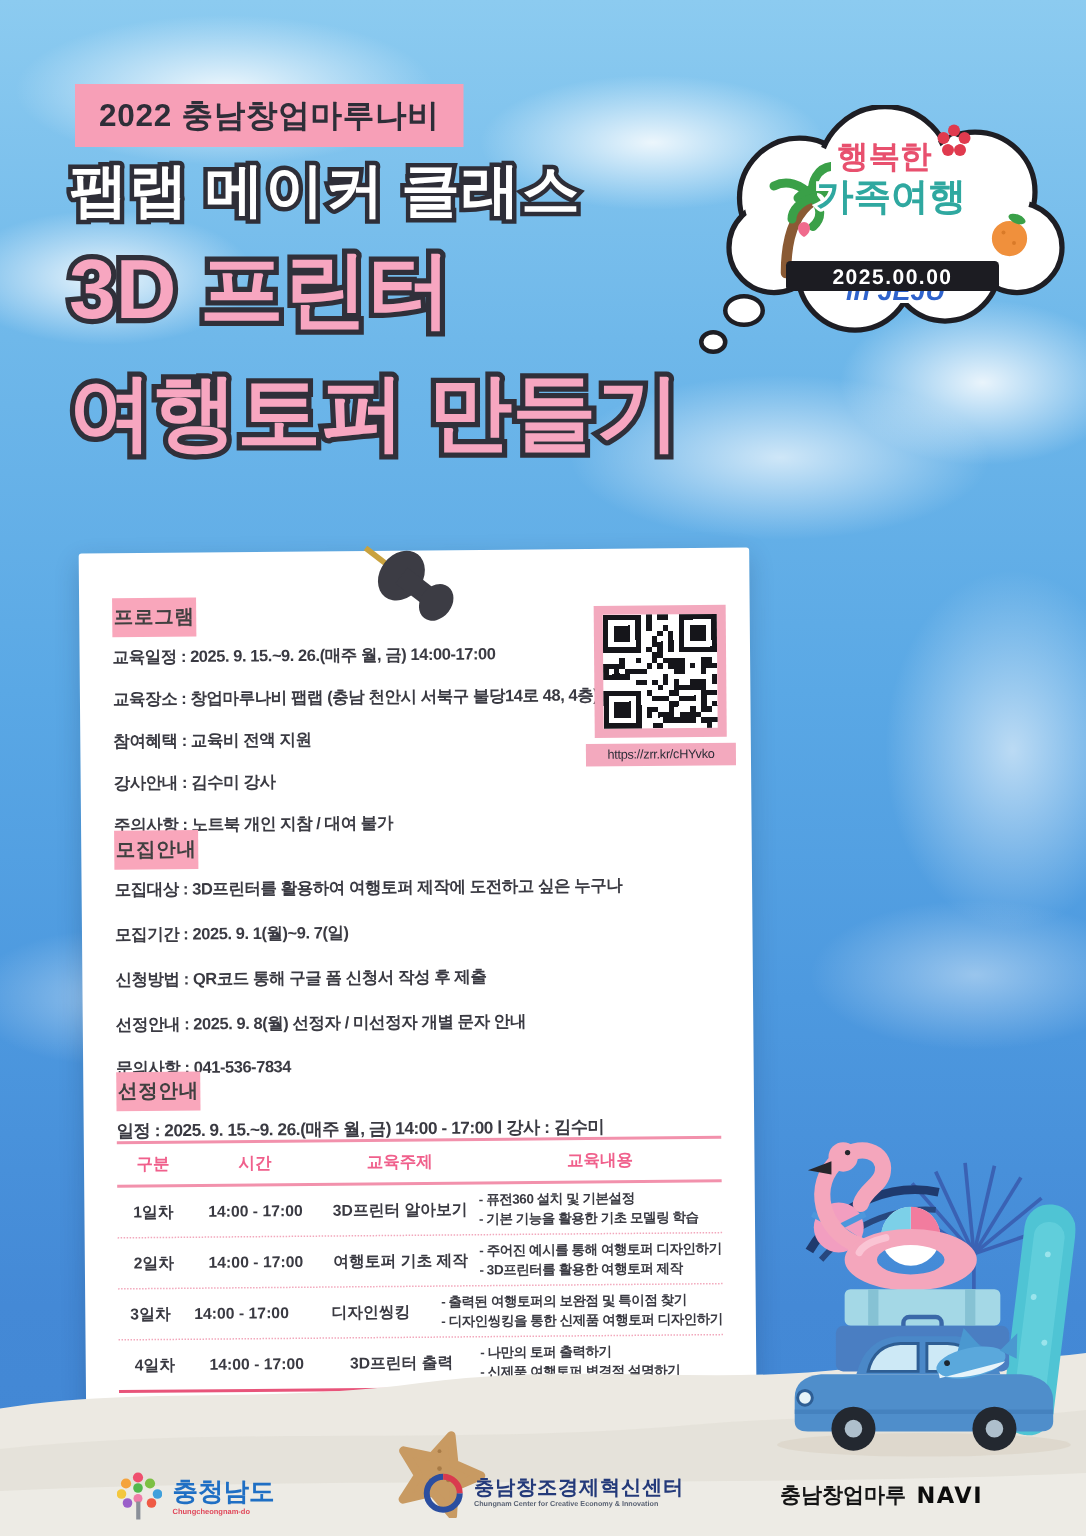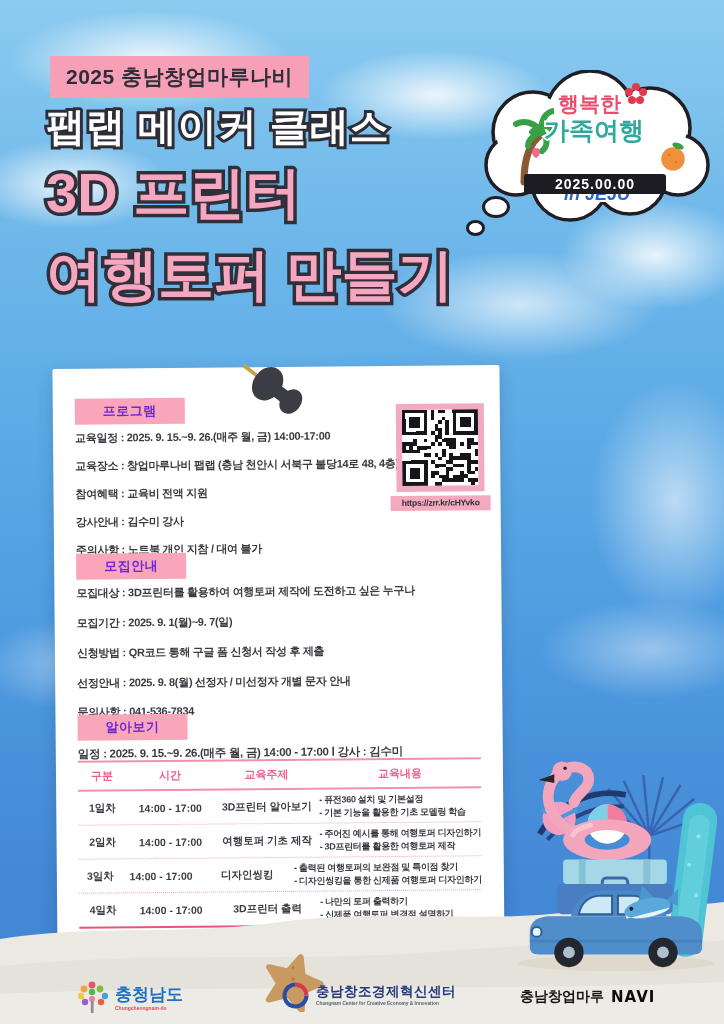--- a/index.html
+++ b/index.html
@@ -7,47 +7,47 @@
   .poster{position:relative;width:724px;height:1024px;overflow:hidden;z-index:0;
     background:linear-gradient(180deg,#8ccbf0 0%,#6fb8ea 22%,#5aa8e5 45%,#4d99df 65%,#4489d6 85%,#4186d3 100%);}
   .cloud{position:absolute;border-radius:50%;background:radial-gradient(closest-side,rgba(255,255,255,.85),rgba(255,255,255,0));}
   
   .st{position:relative;isolation:isolate;display:inline-block;white-space:nowrap;}
   .st::before{content:attr(data-text);position:absolute;left:0;top:0;z-index:-1;
     -webkit-text-stroke-color:var(--sc,#2e2e38);-webkit-text-stroke-width:var(--sw,6px);}
   .top-badge{position:absolute;left:50px;top:56px;background:#F79FB7;color:#2E2E38;
     font-size:21px;font-weight:800;padding:7px 16px;letter-spacing:0.5px;}
   .subtitle{position:absolute;left:46px;top:100px;font-size:39px;font-weight:800;color:#ffffff;
-    letter-spacing:1px;--sc:#2E2E38;--sw:6px;}
+    letter-spacing:1px;font-family:Liberation Serif, serif;--sc:#2E2E38;--sw:6px;}
   .title{position:absolute;left:46px;font-size:56px;font-weight:800;color:#F7A6C0;
     letter-spacing:0px;--sc:#30303a;--sw:7px;}
   .t1{top:156px;} .t2{top:238px;}
   
   .bubble{position:absolute;left:478px;top:70px;width:235px;height:160px;}
   .bubble .inner{position:absolute;left:0;top:0;width:100%;height:100%;}
   .b-word{position:absolute;font-weight:800;--sc:#fff;--sw:4px;}
   .w1{left:80px;top:20px;font-size:21px;color:#E8506E;}
   .w2{left:66px;top:44px;font-size:25px;color:#2FA8A0;text-align:right;}
   .w3{left:86px;top:78px;font-size:18px;color:#2F63CC;font-style:italic;margin-top:36px;}
   .b-banner{position:absolute;left:46px;top:104px;width:142px;height:20px;background:#1C1C22;color:#fff;
     font-size:14px;font-weight:700;text-align:center;line-height:21px;border-radius:3px;letter-spacing:1px;}
   .tail-dot{position:absolute;background:#fff;border:3px solid #1E1E24;border-radius:50%;}
   .td1{left:482px;top:196px;width:22px;height:16px;}
   .td2{left:466px;top:220px;width:13px;height:10px;}
   
   .card{position:absolute;left:55px;top:367px;width:447px;height:588px;background:#ffffff;
     box-shadow:0 6px 16px rgba(20,40,80,.22);transform:rotate(-0.5deg);border-radius:2px;}
   .pin{position:absolute;left:168px;top:-14px;width:100px;height:66px;}
-  .sec-badge{position:absolute;left:22px;background:#F9A6BB;color:#6d28d9;font-size:13px;font-weight:800;
-    padding:4px 28px;letter-spacing:0.5px;}
+  .sec-badge{position:absolute;left:22px;background:#F9A6BB;color:#404040;font-size:13px;font-weight:800;
+    padding:4px 1px;letter-spacing:0.5px;}
   .line{position:absolute;left:22px;font-size:11px;font-weight:700;color:#3A3A42;letter-spacing:-0.3px;white-space:nowrap;}
   .qr-wrap{position:absolute;right:16px;top:38px;width:76px;height:76px;background:#F3A9BE;padding:6px;}
   .qr-wrap svg{display:block;width:76px;height:76px;background:#fff;}
   .qr-bar{position:absolute;right:10px;top:130px;width:100px;height:15px;background:#F3A9BE;color:#2E2E38;
-    font-size:8.5px;font-weight:700;text-align:center;line-height:15px;letter-spacing:-0.2px;}
+    font-size:8.5px;font-weight:400;text-align:center;line-height:15px;letter-spacing:-0.2px;}
   
   .ctable{position:absolute;left:22px;top:392px;width:403px;border-top:2px solid #F291AC;border-bottom:2px solid #E8547A;}
   .thead{display:flex;align-items:center;height:27px;border-bottom:2px solid #F291AC;}
   .thead div{font-size:11px;font-weight:800;color:#F0608C;text-align:center;}
   .trow{display:flex;align-items:center;min-height:33px;}
   .trow + .trow{border-top:1.6px dotted #F2A8BC;}
   .c1{width:48px;} .c2{width:88px;} .c3{width:105px;} .c4{flex:1;}
   .trow .c1,.trow .c2,.trow .c3{font-size:10.5px;font-weight:700;color:#3A3A42;text-align:center;white-space:nowrap;}
   .trow .c4{font-size:9px;font-weight:700;color:#3A3A42;line-height:1.35;letter-spacing:-0.3px;white-space:nowrap;text-align:left;}
   
@@ -74,21 +74,21 @@
     <div class="cloud" style="left:10px;top:10px;width:280px;height:100px;"></div>
     <div class="cloud" style="left:320px;top:50px;width:230px;height:90px;"></div>
     <div class="cloud" style="left:-30px;top:140px;width:200px;height:90px;"></div>
     <div class="cloud" style="left:560px;top:200px;width:190px;height:110px;"></div>
     <div class="cloud" style="left:380px;top:250px;width:280px;height:110px;opacity:.8;"></div>
     <div class="cloud" style="left:590px;top:380px;width:170px;height:240px;opacity:.7;"></div>
     <div class="cloud" style="left:540px;top:600px;width:220px;height:100px;opacity:.5;"></div>
     <div class="cloud" style="left:-20px;top:620px;width:180px;height:90px;opacity:.45;"></div>
   </div>
 
-  <div class="top-badge">2025 충남창업마루나비</div>
+  <div class="top-badge">2022 충남창업마루나비</div>
   <div class="subtitle st" data-text="팹랩 메이커 클래스">팹랩 메이커 클래스</div>
   <div class="title t1 st" data-text="3D 프린터">3D 프린터</div>
   <div class="title t2 st" data-text="여행토퍼 만들기">여행토퍼 만들기</div>
 
   <div class="bubble">
     <svg width="235" height="160" viewBox="0 0 235 160">
       <g stroke="#1E1E24" stroke-width="3.5" fill="#ffffff">
         <circle cx="55" cy="62" r="40"></circle>
           <circle cx="112" cy="45" r="44"></circle>
           <circle cx="172" cy="58" r="40"></circle>
@@ -384,21 +384,21 @@
     </div>
     <div class="qr-bar">https://zrr.kr/cHYvko</div>
 
     <div class="sec-badge" style="top:185px;">모집안내</div>
     <div class="line" style="top:217px;">모집대상 : 3D프린터를 활용하여 여행토퍼 제작에 도전하고 싶은 누구나</div>
     <div class="line" style="top:247px;">모집기간 : 2025. 9. 1(월)~9. 7(일)</div>
     <div class="line" style="top:277px;">신청방법 : QR코드 통해 구글 폼 신청서 작성 후 제출</div>
     <div class="line" style="top:307px;">선정안내 : 2025. 9. 8(월) 선정자 / 미선정자 개별 문자 안내</div>
     <div class="line" style="top:336px;">문의사항 : 041-536-7834</div>
 
-    <div class="sec-badge" style="top:346px;">알아보기</div>
+    <div class="sec-badge" style="top:346px;">선정안내</div>
     <div class="line" style="top:378px;font-size:11.5px;">일정 : 2025. 9. 15.~9. 26.(매주 월, 금) 14:00 - 17:00 Ⅰ 강사 : 김수미</div>
 
     <div class="ctable">
       <div class="thead">
         <div class="c1">구분</div>
         <div class="c2">시간</div>
         <div class="c3">교육주제</div>
         <div class="c4">교육내용</div>
       </div>
       <div class="trow">

